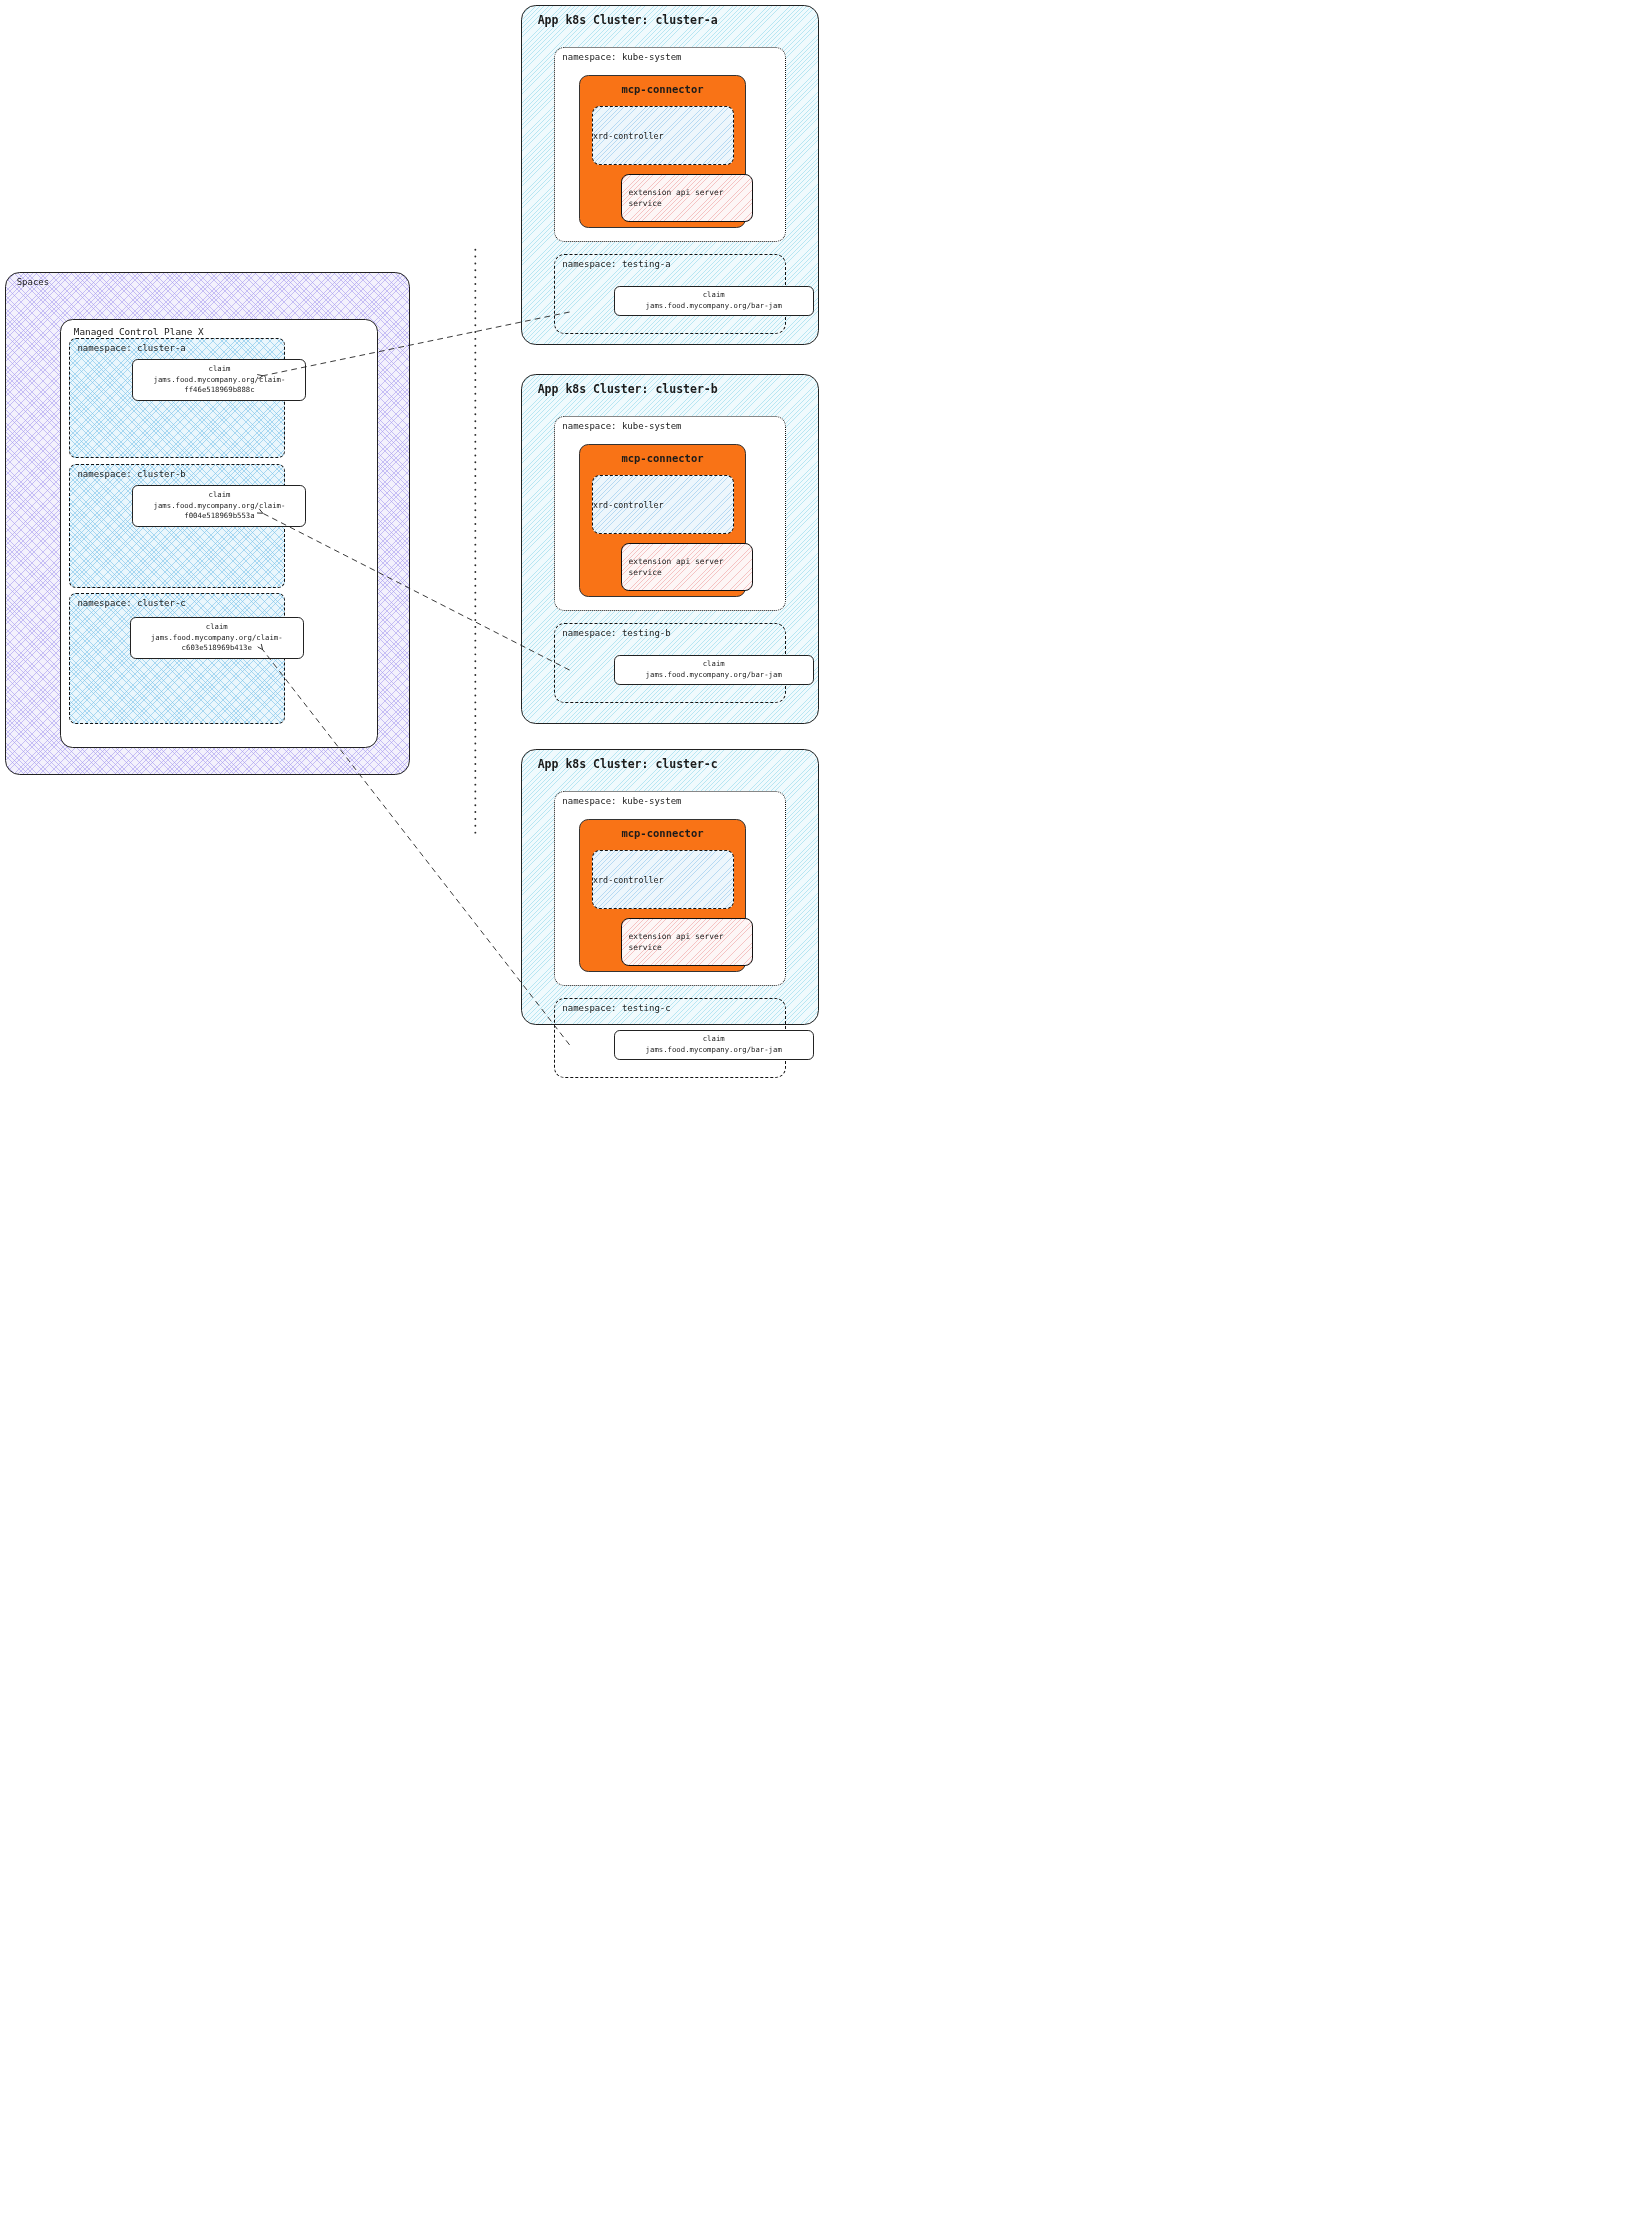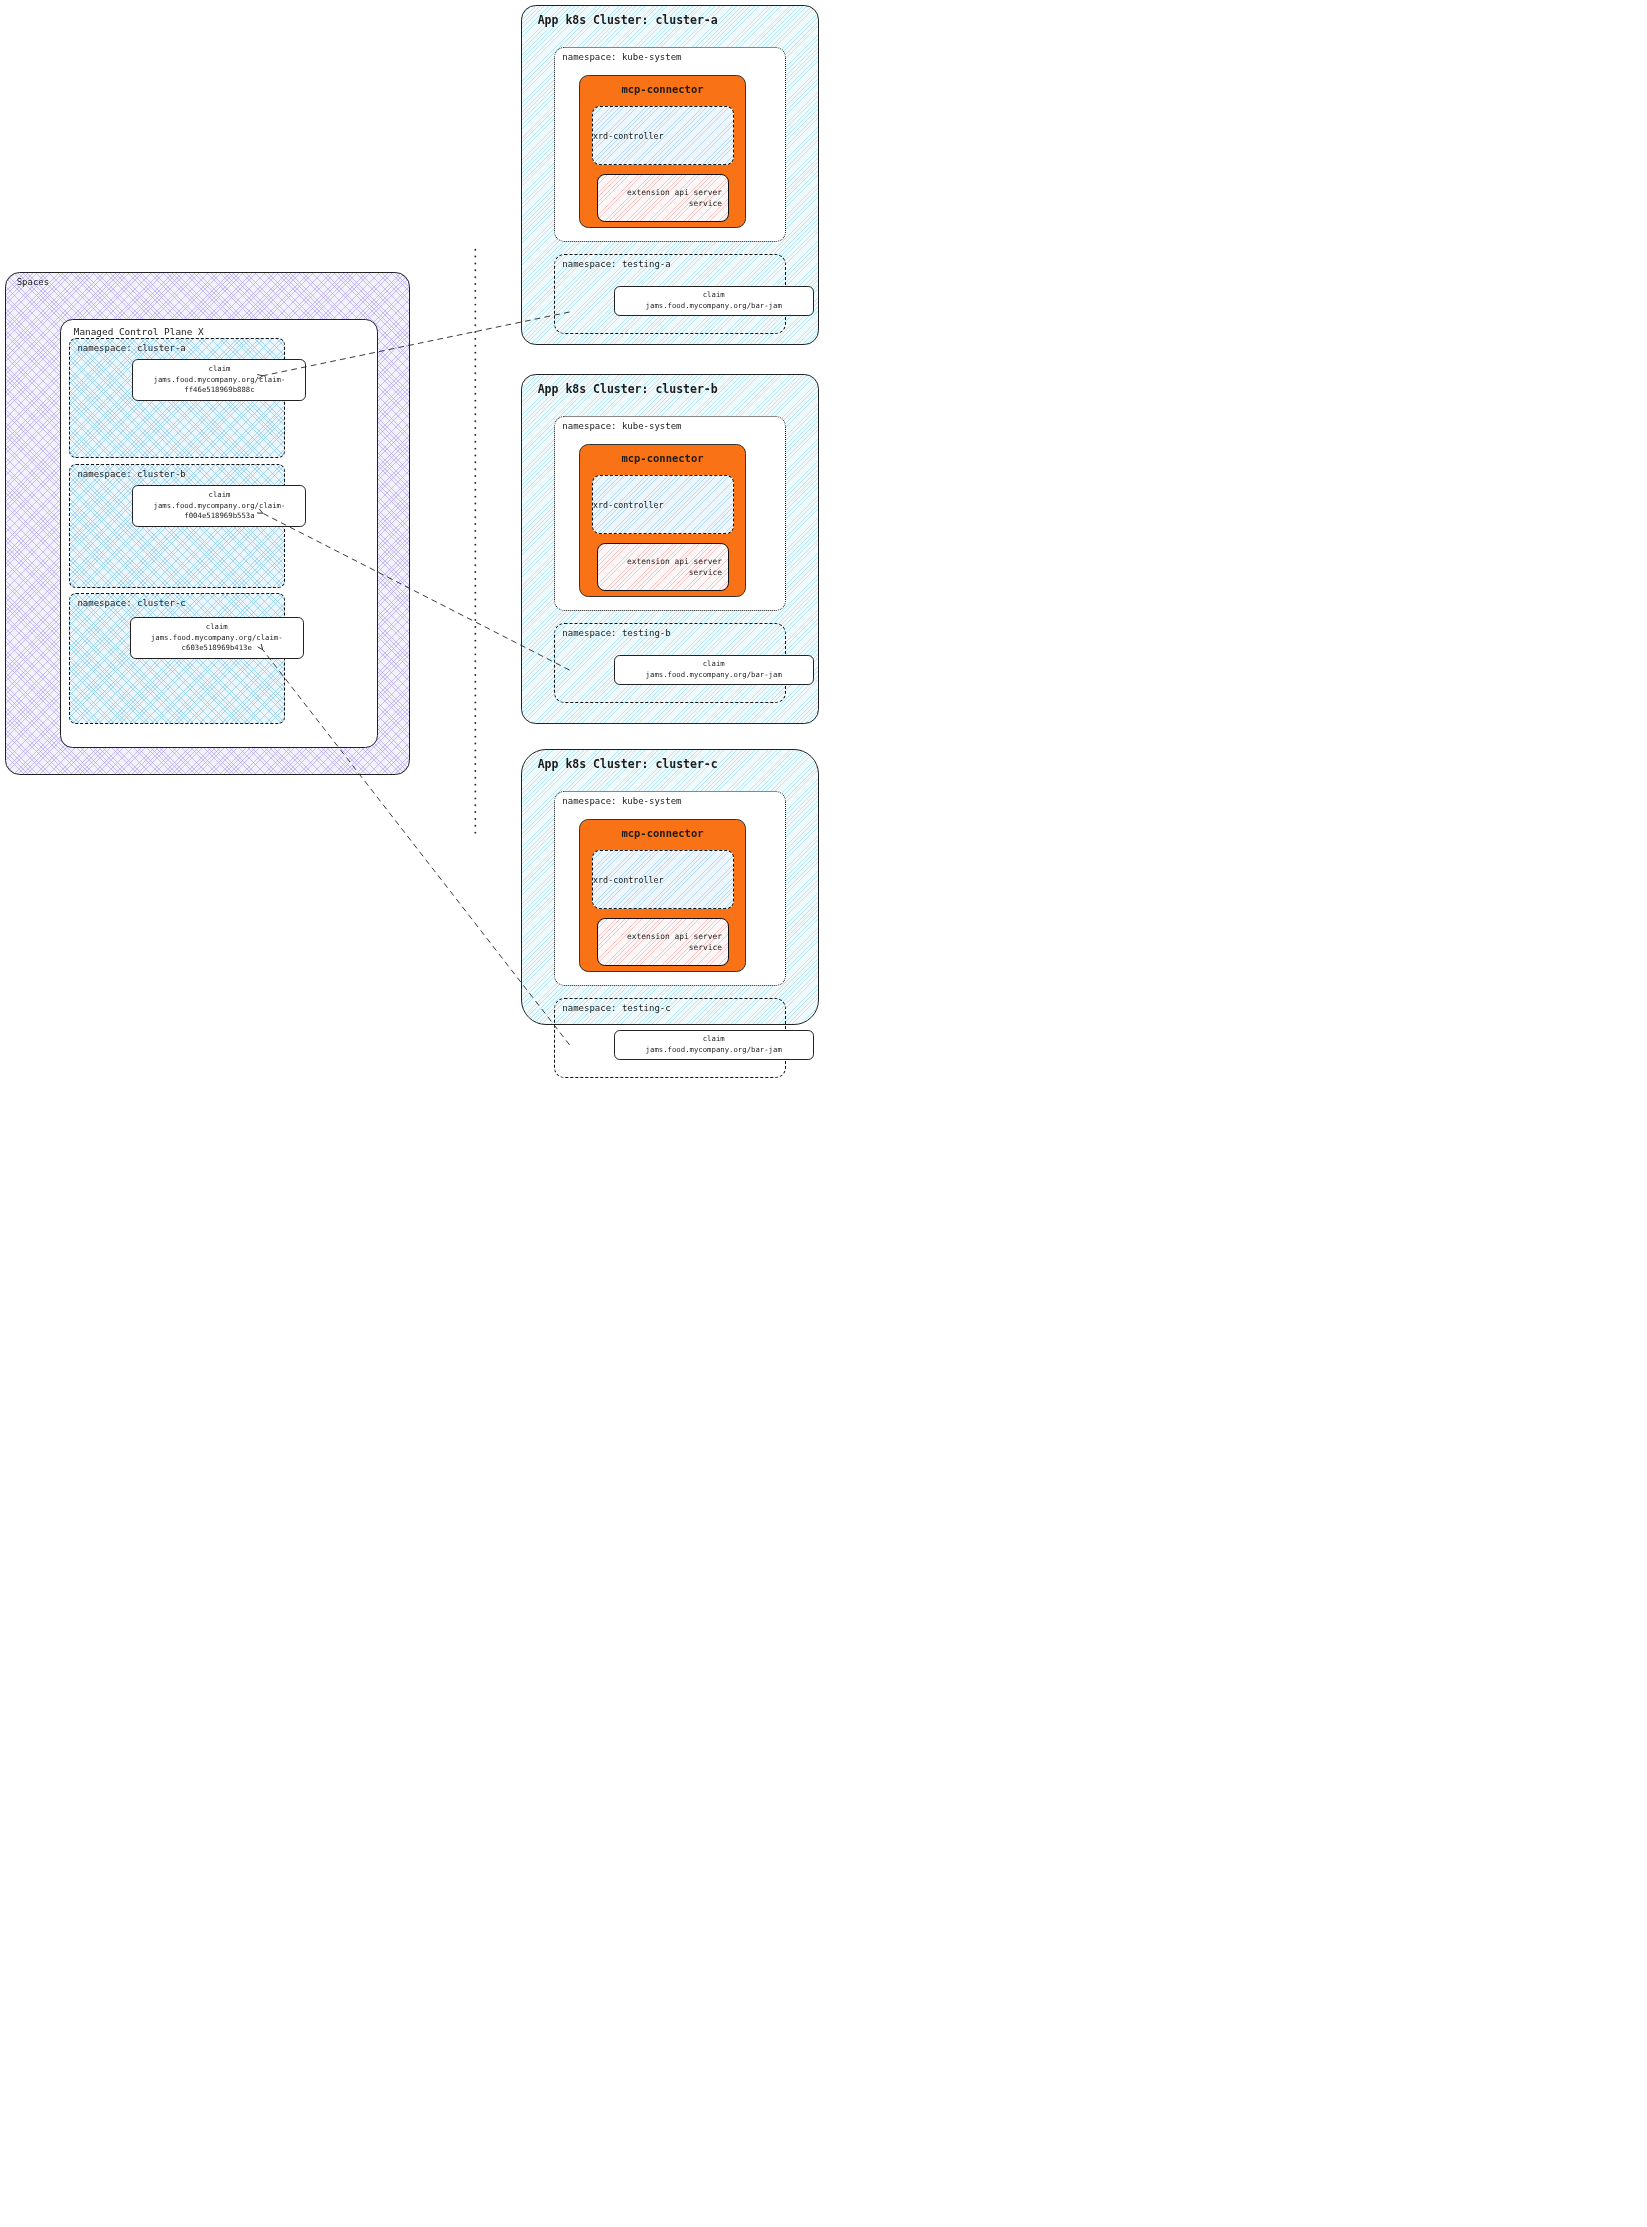--- a/index.html
+++ b/index.html
@@ -57,21 +57,21 @@
     border:1.3px dashed #111;border-radius:7.9px;
     background-color:var(--xrd-bg);
     background-image:repeating-linear-gradient(135deg, var(--xrd-line) 0 0.5px, transparent 0.5px 3.1px);
     display:flex;align-items:center;font-size:8.4px;
   }
   .ext{
     border:1.3px solid #111;border-radius:7.9px;
     background-color:var(--ext-bg);
     background-image:repeating-linear-gradient(135deg, var(--ext-line) 0 0.5px, transparent 0.5px 3.1px);
     display:flex;align-items:center;justify-content:center;
-    font-size:7.9px;line-height:1.45;text-align:right;padding:0 6.3px;
+    font-size:7.9px;line-height:1.45;text-align:left;padding:0 6.3px;margin-left:24px;
   }
   .testing-ns{border:1.3px dashed #111;border-radius:10.5px;background:transparent;}
   .overlay{position:absolute;inset:0;width:824px;height:1114px;z-index:6;pointer-events:none;}
 </style>
 </head>
 <body>
 
 <section class="abs spaces" style="left:5.2px;top:272px;width:405px;height:503px;">
   <div class="spaces-label">Spaces</div>
 
@@ -146,21 +146,21 @@
   </div>
   <div class="abs testing-ns" style="left:32px;top:248px;width:232px;height:80px;">
     <div class="ns-label">namespace: testing-b</div>
     <div class="abs claim" style="left:15.7px;top:31px;width:200px;height:30px;">
       <div>claim</div>
       <div>jams.food.mycompany.org/bar-jam</div>
     </div>
   </div>
 </section>
 
-<section class="abs cluster" style="left:521px;top:749px;width:298px;height:276px;border-radius:25px;">
+<section class="abs cluster" style="left:521px;top:749px;width:298px;height:276px;">
   <div class="cluster-title">App k8s Cluster: cluster-c</div>
   <div class="abs kube-ns" style="left:32px;top:41px;width:232px;height:195px;">
     <div class="ns-label">namespace: kube-system</div>
     <div class="abs connector" style="left:24px;top:27px;width:167px;height:153px;">
       <div class="connector-title">mcp-connector</div>
       <div class="abs xrd" style="left:12px;top:30px;width:142px;height:59px;">
         <span>xrd-controller</span>
       </div>
       <div class="abs ext" style="left:17.3px;top:98px;width:132px;height:48px;">
         <span>extension api server service</span>

